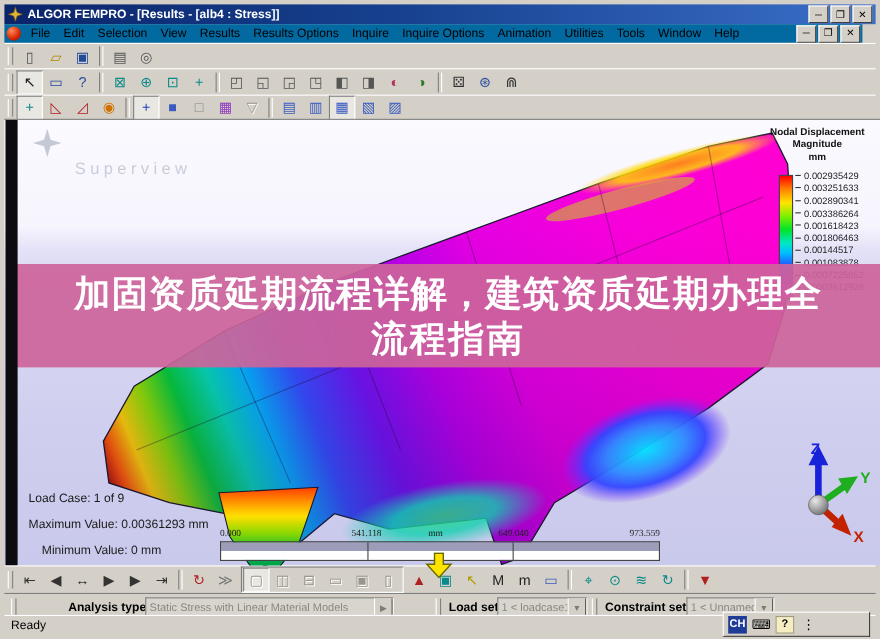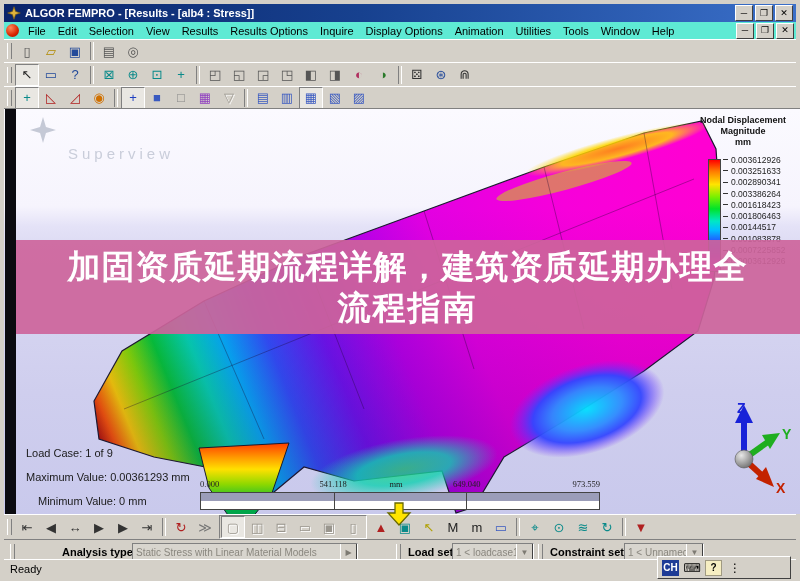--- a/index.html
+++ b/index.html
@@ -13,22 +13,22 @@
     background:linear-gradient(90deg,#0a246a 0%,#17418f 45%,#3a6fc9 100%);
     display:flex;align-items:center;gap:4px;padding:0 3px;color:#fff;font-weight:bold;}
   .title-icon{width:14px;height:14px;flex:0 0 auto;}
   .titlebar .title-text{flex:1;white-space:nowrap;overflow:hidden;font-size:11px;}
   .win-btns{display:flex;gap:2px;}
   .win-btn{width:16px;height:14px;background:#d4d0c8;color:#000;
     border:1px solid;border-color:#fff #404040 #404040 #fff;
     display:flex;align-items:center;justify-content:center;font-size:9px;line-height:1;}
 
   
-  .menubar{position:absolute;left:2px;top:20px;right:2px;height:17px;
-    background:#5eead4;display:flex;align-items:center;gap:0;padding:0 2px;}
+  .menubar{position:absolute;left:2px;top:20px;right:14px;height:17px;
+    background:#0369a1;display:flex;align-items:center;gap:0;padding:0 2px;}
   .menu-doc-icon{width:13px;height:13px;border-radius:50%;
     background:radial-gradient(circle at 35% 30%,#ff8a5a,#d92400 60%,#8a1000);
     margin-right:3px;flex:0 0 auto;}
   .menu-item{padding:2px 6px;cursor:default;}
   .menubar .win-btns{margin-left:auto;}
 
   
   .tb-row{position:absolute;left:2px;right:2px;background:#d4d0c8;
     border-top:1px solid #fff;display:flex;align-items:center;padding:1px 2px;box-sizing:border-box;}
   #tb1{top:37px;height:23px;} #tb2{top:60px;height:24px;} #tb3{top:84px;height:22px;}
@@ -137,21 +137,21 @@
   <div class="menubar">
     <span class="menu-doc-icon"></span>
     <span style="display:flex;align-items:center;">
         <span class="menu-item">File</span>
         <span class="menu-item">Edit</span>
         <span class="menu-item">Selection</span>
         <span class="menu-item">View</span>
         <span class="menu-item">Results</span>
         <span class="menu-item">Results Options</span>
         <span class="menu-item">Inquire</span>
-        <span class="menu-item">Display Options</span>
+        <span class="menu-item">Inquire Options</span>
         <span class="menu-item">Animation</span>
         <span class="menu-item">Utilities</span>
         <span class="menu-item">Tools</span>
         <span class="menu-item">Window</span>
         <span class="menu-item">Help</span>
       </span>
     <span class="win-btns">
       <span class="win-btn">─</span>
       <span class="win-btn">❐</span>
       <span class="win-btn">✕</span>
@@ -375,21 +375,21 @@
     <div class="legend">
       <div class="legend-title">
           <div>Nodal Displacement</div>
           <div>Magnitude</div>
           <div>mm</div>
         </div>
       <div class="legend-bar"></div>
       <div class="legend-values">
           <div class="legend-row">
             <span class="legend-tick"></span>
-            <span>0.003612926</span>
+            <span>0.002935429</span>
           </div>
           <div class="legend-row">
             <span class="legend-tick"></span>
             <span>0.003251633</span>
           </div>
           <div class="legend-row">
             <span class="legend-tick"></span>
             <span>0.002890341</span>
           </div>
           <div class="legend-row">

